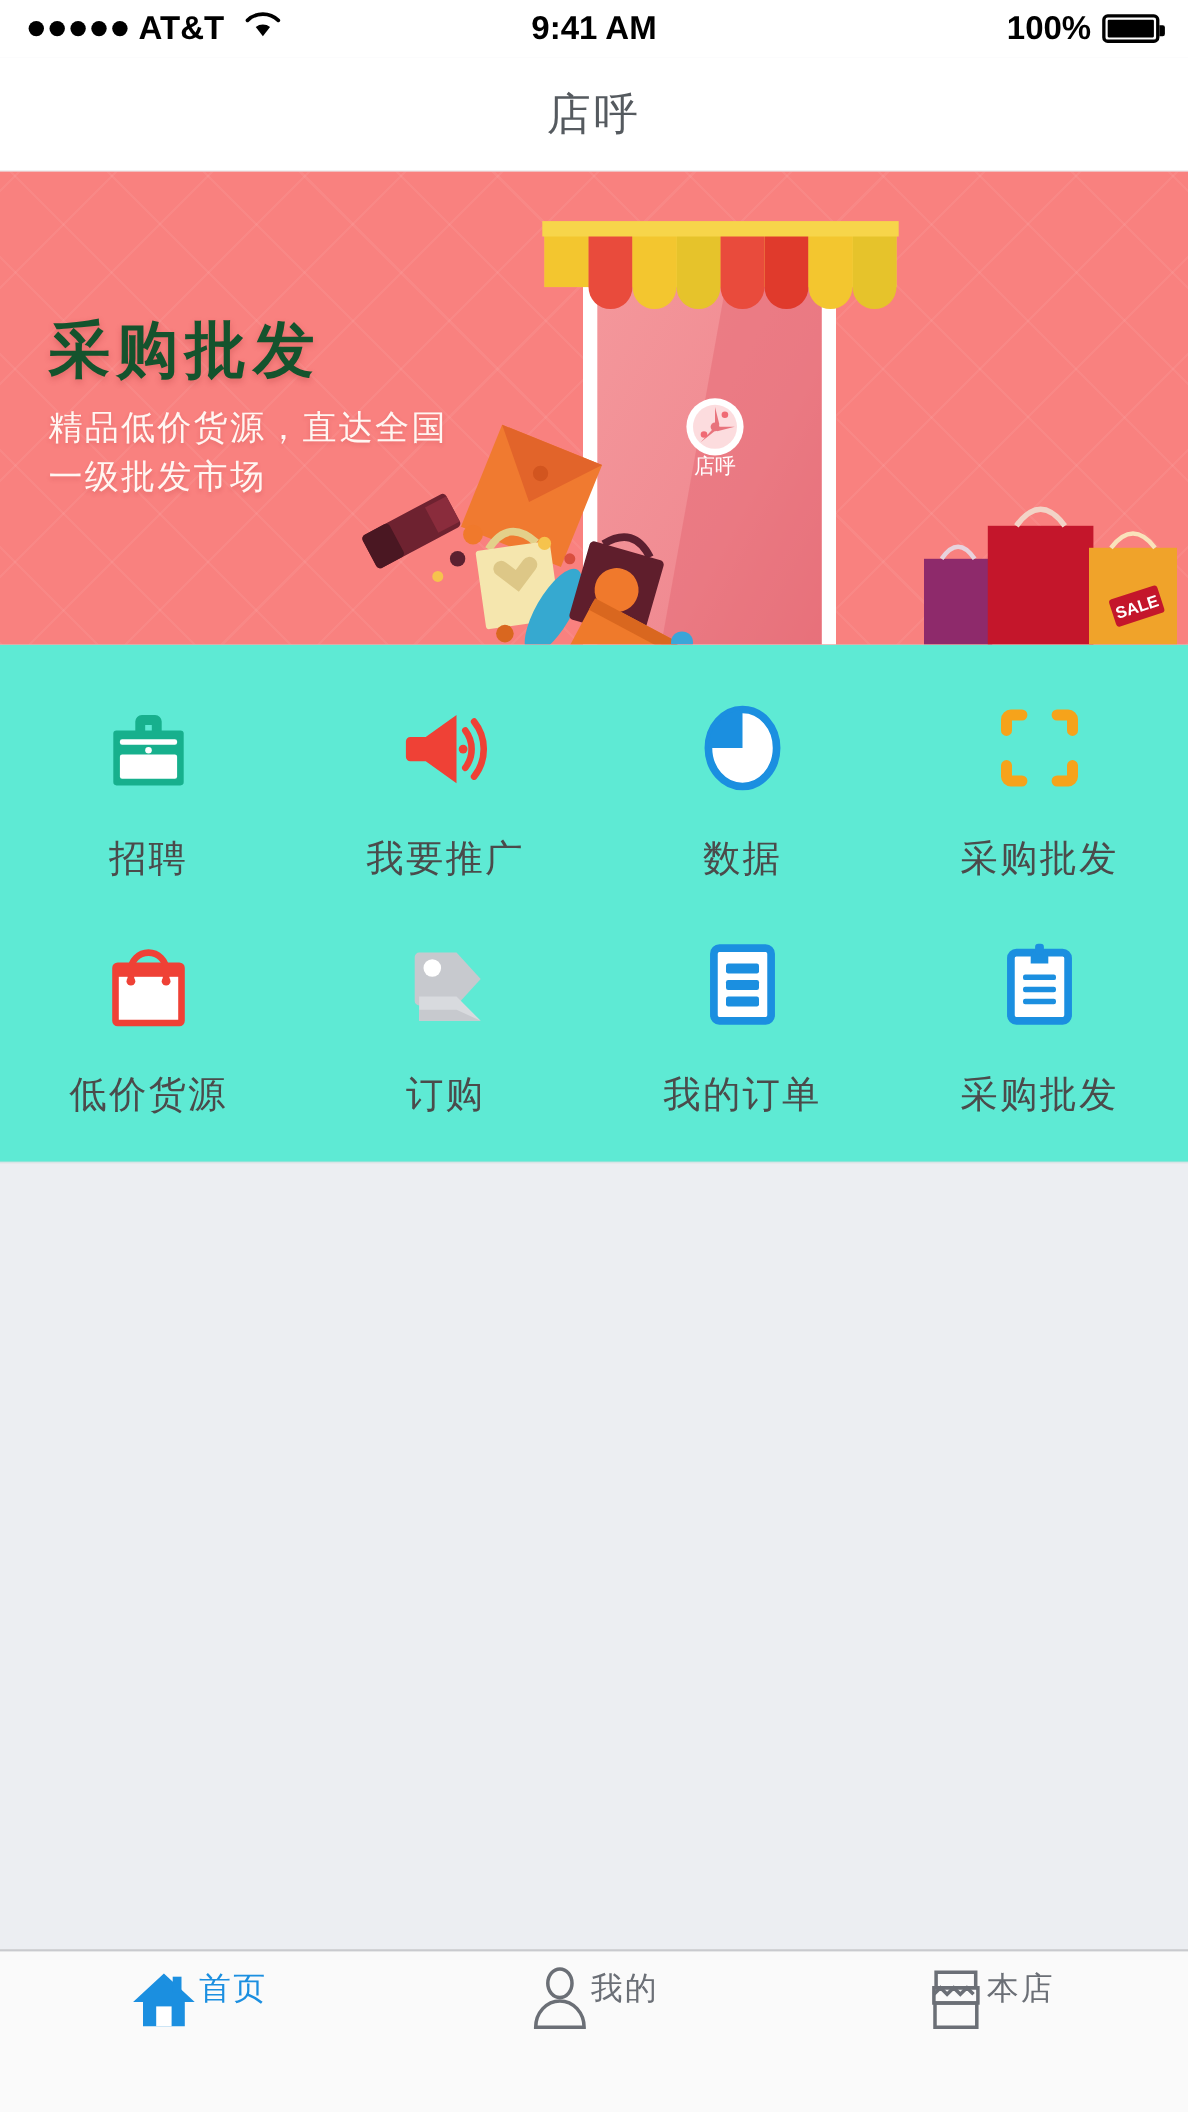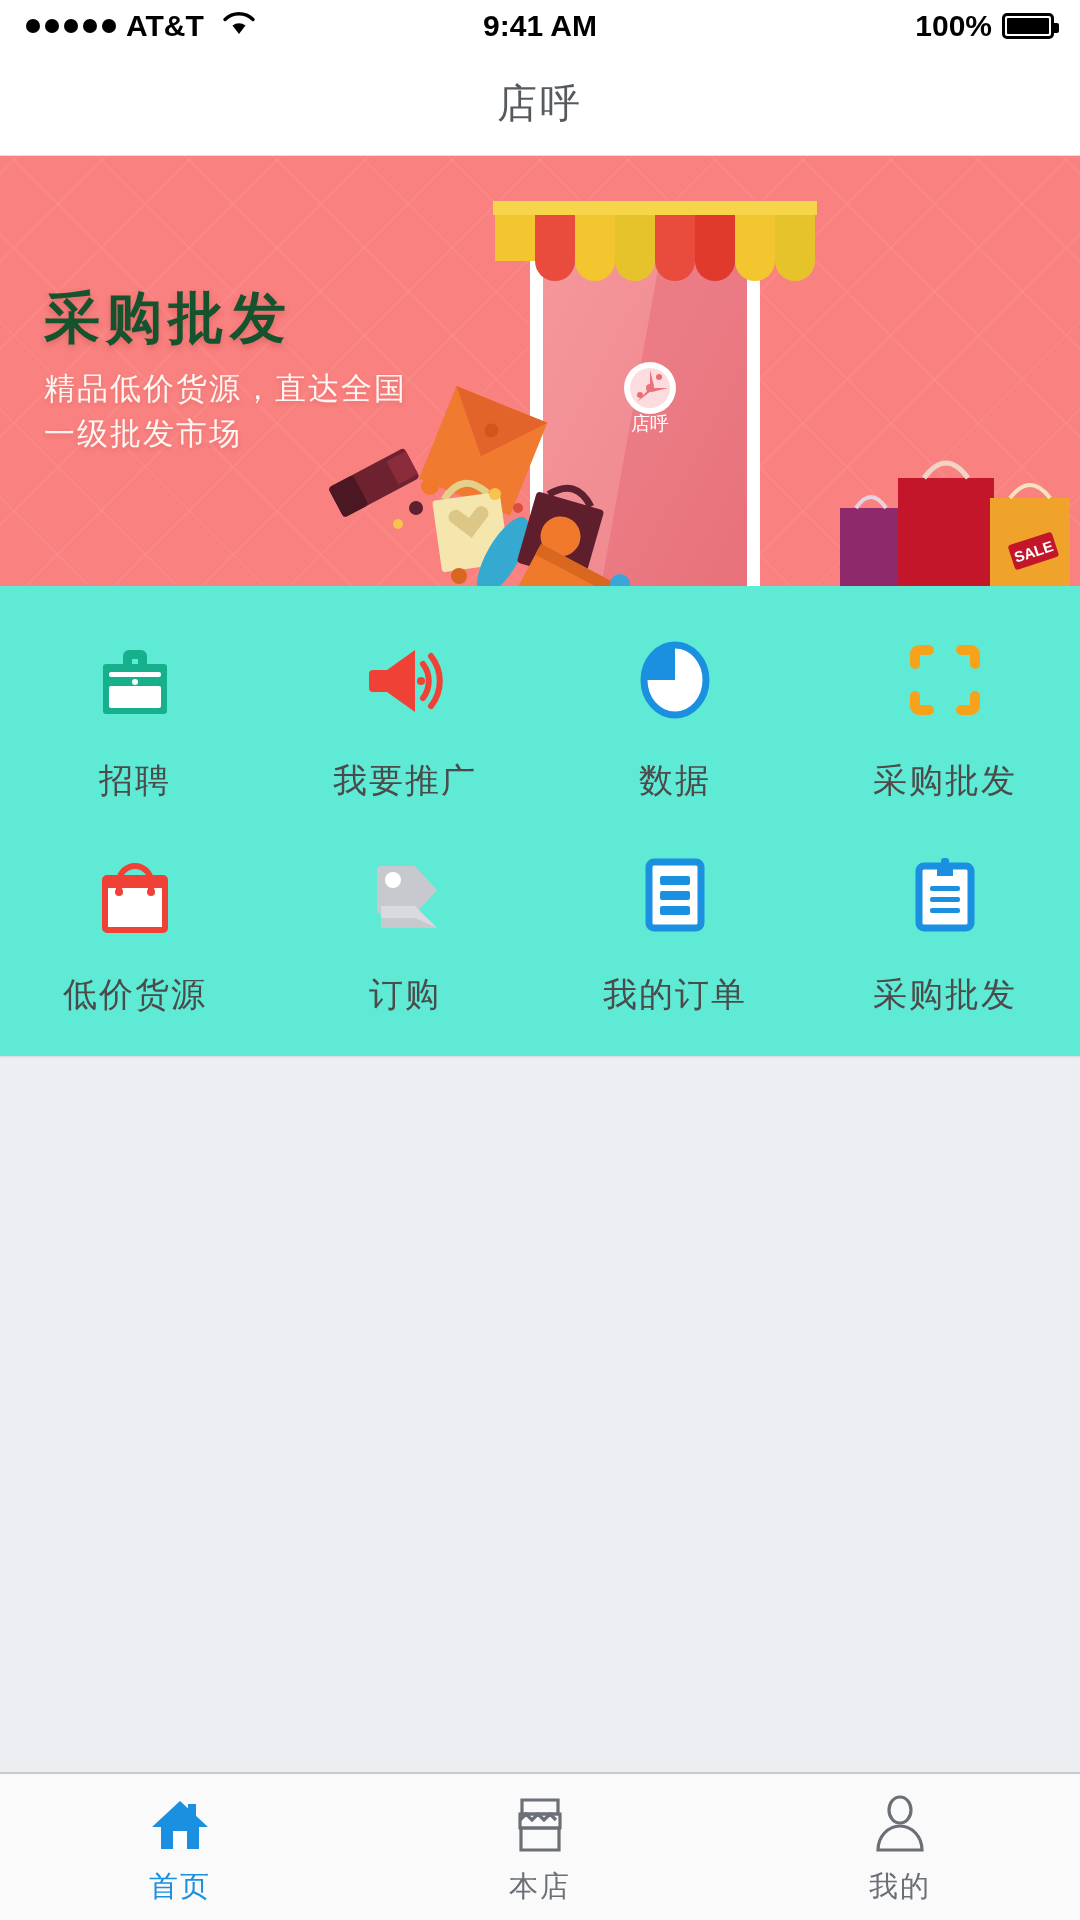--- a/index.html
+++ b/index.html
@@ -183,22 +183,22 @@
     height: 148px;
     background: #fafafa;
     border-top: 2px solid #c9cace;
     display: flex;
     flex: 0 0 auto;
     padding-bottom: 6px;
   }
   .tab-item {
     flex: 1 1 0;
     display: flex;
-    flex-direction: column;
-    align-items: center;
+    flex-direction: row;
+    align-items: flex-start;
     justify-content: center;
     cursor: pointer;
     padding-top: 8px;
     font-family: Liberation Mono, monospace;
   }
   .tab-icon { height: 72px; display: flex; align-items: center; justify-content: center; }
   .tab-label {
     margin-top: 6px;
     font-size: 29px;
     letter-spacing: 2px;
@@ -495,35 +495,35 @@
           <rect x="40" y="9" width="8" height="14" fill="#1b8fe0"></rect>
           <rect x="25" y="36" width="14" height="18" fill="#ffffff"></rect>
         </svg>
       </div>
       <div class="tab-label">首页</div>
     </div>
 
     <div class="tab-item">
       <div class="tab-icon">
         <svg width="56" height="62" viewBox="0 0 56 62">
+          <ellipse cx="28" cy="16" rx="11" ry="13" fill="none" stroke="#6b6f76" stroke-width="3.2"></ellipse>
+          <path d="M6 56 a22 24 0 0 1 44 0 z" fill="none" stroke="#6b6f76" stroke-width="3.2"></path>
+        </svg>
+      </div>
+      <div class="tab-label">我的</div>
+    </div>
+
+    <div class="tab-item">
+      <div class="tab-icon">
+        <svg width="56" height="62" viewBox="0 0 56 62">
           <g stroke="#6b6f76" stroke-width="3.2" fill="none">
             <path d="M10 6 h36 v14 H10 z"></path>
             <path d="M8 20 h40 v14 H8 z"></path>
             <path d="M9 34 h38 v22 H9 z"></path>
             <path d="M8 26 l6 -6 6 6 6 -6 6 6 6 -6 6 6"></path>
           </g>
         </svg>
       </div>
       <div class="tab-label">本店</div>
     </div>
-
-    <div class="tab-item">
-      <div class="tab-icon">
-        <svg width="56" height="62" viewBox="0 0 56 62">
-          <ellipse cx="28" cy="16" rx="11" ry="13" fill="none" stroke="#6b6f76" stroke-width="3.2"></ellipse>
-          <path d="M6 56 a22 24 0 0 1 44 0 z" fill="none" stroke="#6b6f76" stroke-width="3.2"></path>
-        </svg>
-      </div>
-      <div class="tab-label">我的</div>
-    </div>
   </div>
 
 </div>
 
 </body></html>

